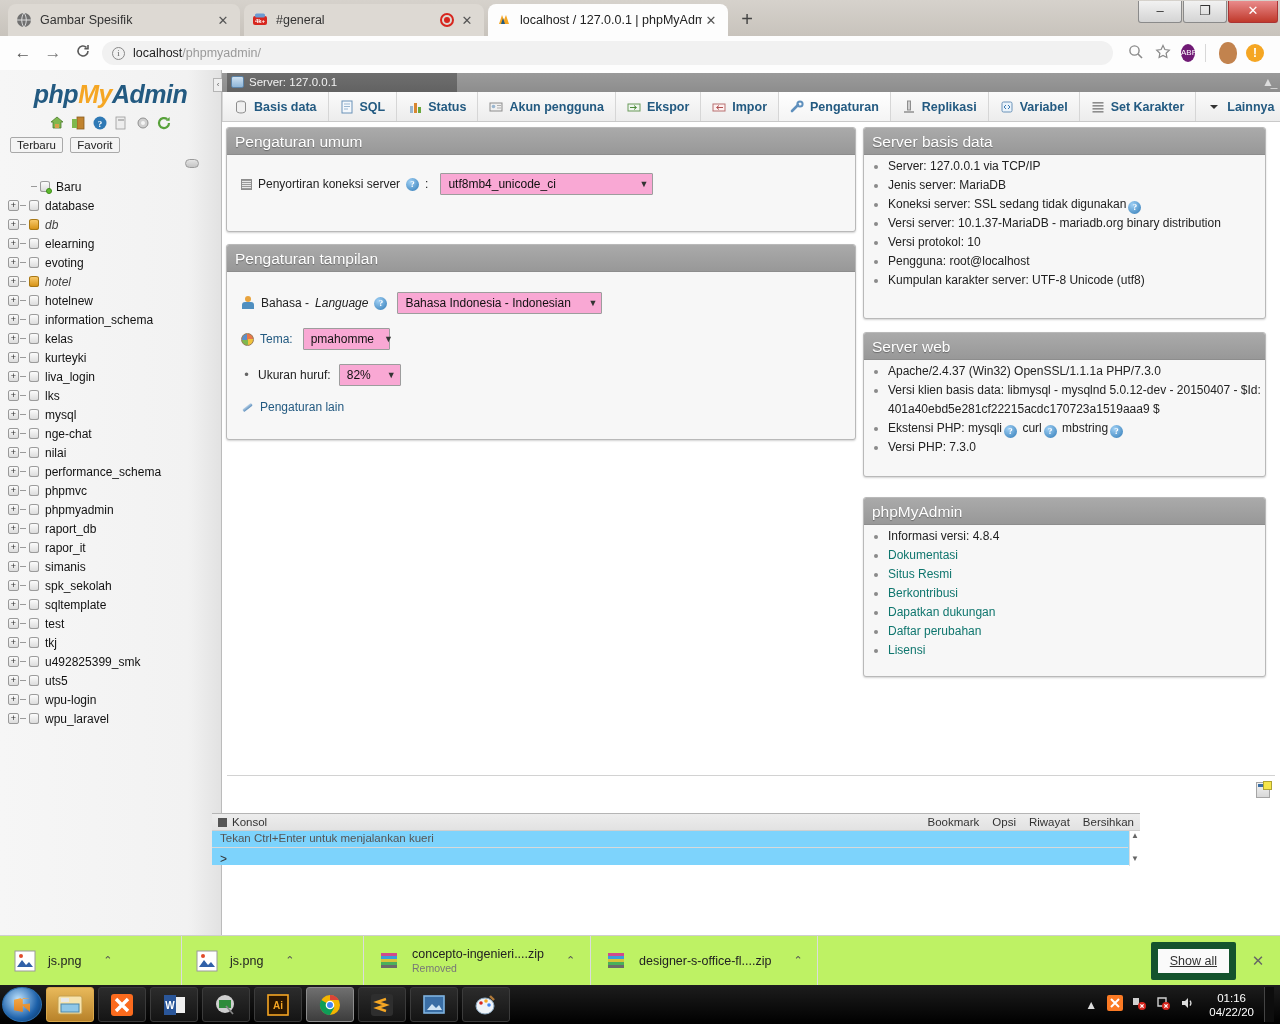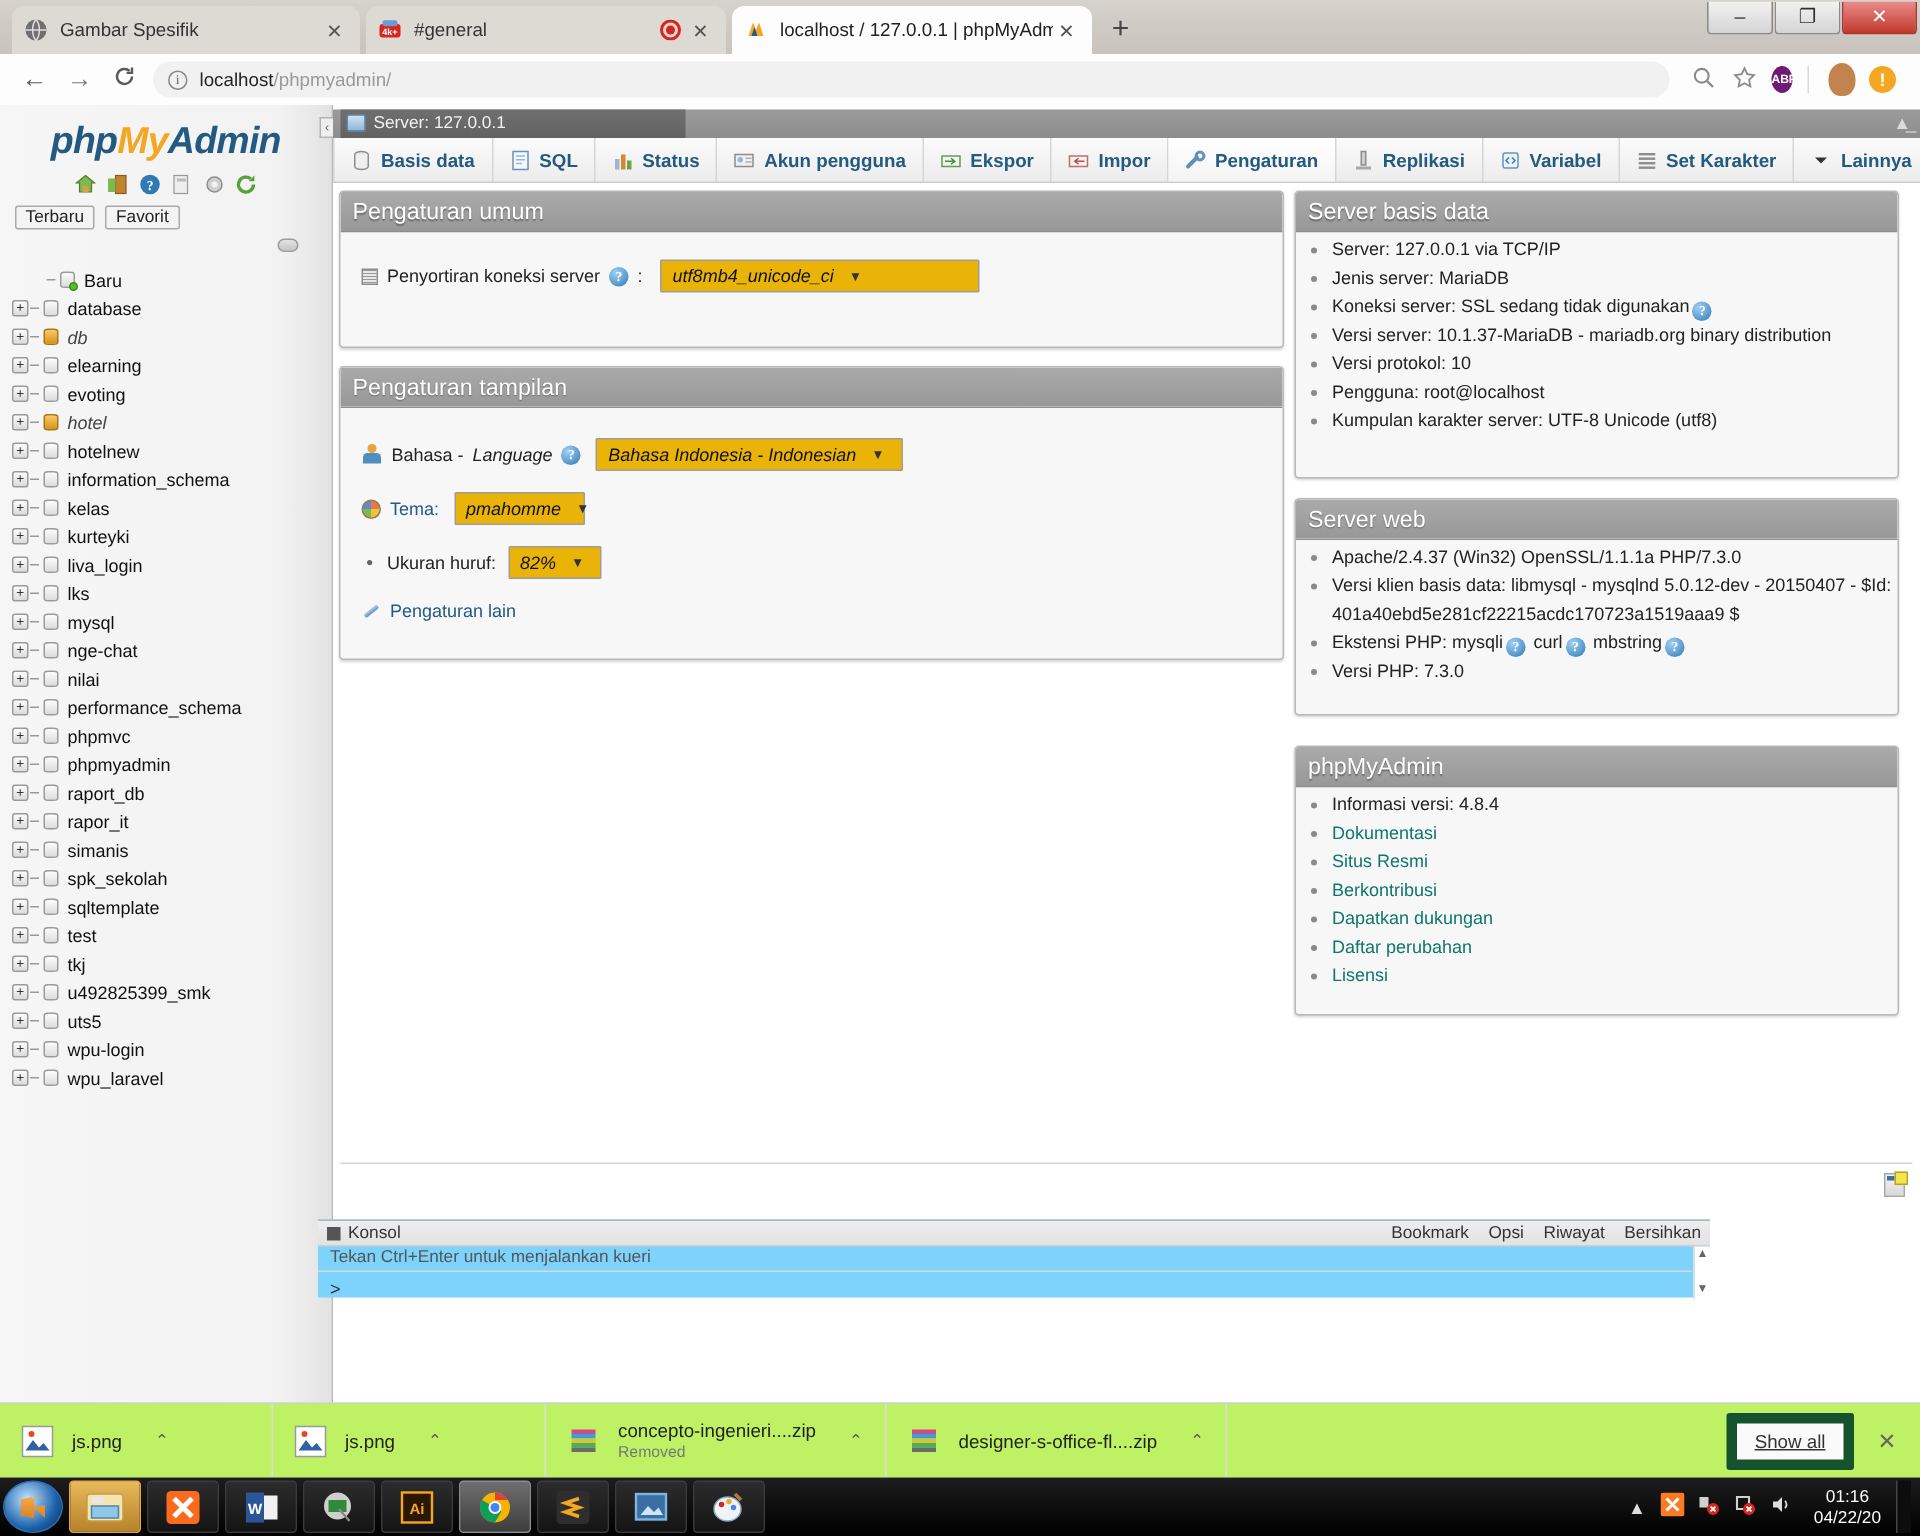--- a/index.html
+++ b/index.html
@@ -63,21 +63,21 @@
   }
   .omnibox .infoicon{
     width:13px;height:13px;border:1px solid #888;border-radius:50%;
     font-size:9px;line-height:11px;text-align:center;color:#666;margin-right:8px;
     font-family:"Liberation Serif",serif;
   }
   .omnibox .host{ color:#222; }
   .toolicon{ width:28px; text-align:center; color:#8a8a8a; font-size:14px; }
   .abp{
     width:14px;height:18px;border-radius:50%;background:#701a75;color:#fff;
-    font-size:8px;font-weight:bold;line-height:18px;text-align:center;margin:0 4px;
+    font-size:8px;font-weight:normal;line-height:18px;text-align:center;margin:0 4px;
   }
   .vsep{ width:1px;height:18px;background:#d8d8d8;margin:0 6px; }
   .avatar{ width:18px;height:22px;border-radius:50% 50% 45% 45%;background:#c2834e;margin:0 7px; }
   .alertdot{
     width:18px;height:18px;border-radius:50%;background:#f5a623;color:#fff;
     font-weight:bold;font-size:12px;line-height:18px;text-align:center;margin:0 8px 0 2px;
   }
 
   
   .page{ position:absolute; left:0; top:70px; width:1280px; height:865px; background:#fff; }
@@ -179,23 +179,23 @@
 
   .frow{ display:flex; align-items:center; gap:6px; margin-bottom:14px; font-size:12px; color:#222; }
   .frow:last-child{ margin-bottom:0; }
   .helpicon{
     width:13px;height:13px;border-radius:50%;flex:0 0 13px;
     background:radial-gradient(circle at 35% 30%,#9fd0f5,#2f79b5);
     color:#fff;font-size:9px;font-weight:bold;line-height:13px;text-align:center;
     font-family:"Liberation Serif",serif;
   }
   .sel-box{
-    border:1px solid #9d9d9d; background:#eab308; height:22px;
-    display:inline-flex; align-items:center; 
-    padding:0 4px 0 7px; font-size:12px; color:#111; border-radius:1px;font-style:italic;
+    border:1px solid #9d9d9d; background:#f9a8d4; height:22px;
+    display:inline-flex; align-items:center; justify-content:space-between;
+    padding:0 4px 0 7px; font-size:12px; color:#111; border-radius:1px;
   }
   .sel-box .caret{ font-size:9px; color:#333; margin-left:10px; }
   .listicon{
     width:11px;height:11px;flex:0 0 11px;
     background:repeating-linear-gradient(#9a9a9a 0 1px,#e8e8e8 1px 2px);
     border:1px solid #8d8d8d;
   }
   .usericon{ width:14px;height:14px;flex:0 0 14px;position:relative; }
   .usericon .hd{ position:absolute;left:4px;top:0;width:6px;height:6px;border-radius:50%;background:#e8a33d; }
   .usericon .bd{ position:absolute;left:1px;top:6px;width:12px;height:7px;border-radius:3px 3px 0 0;background:#4f8fc0; }

